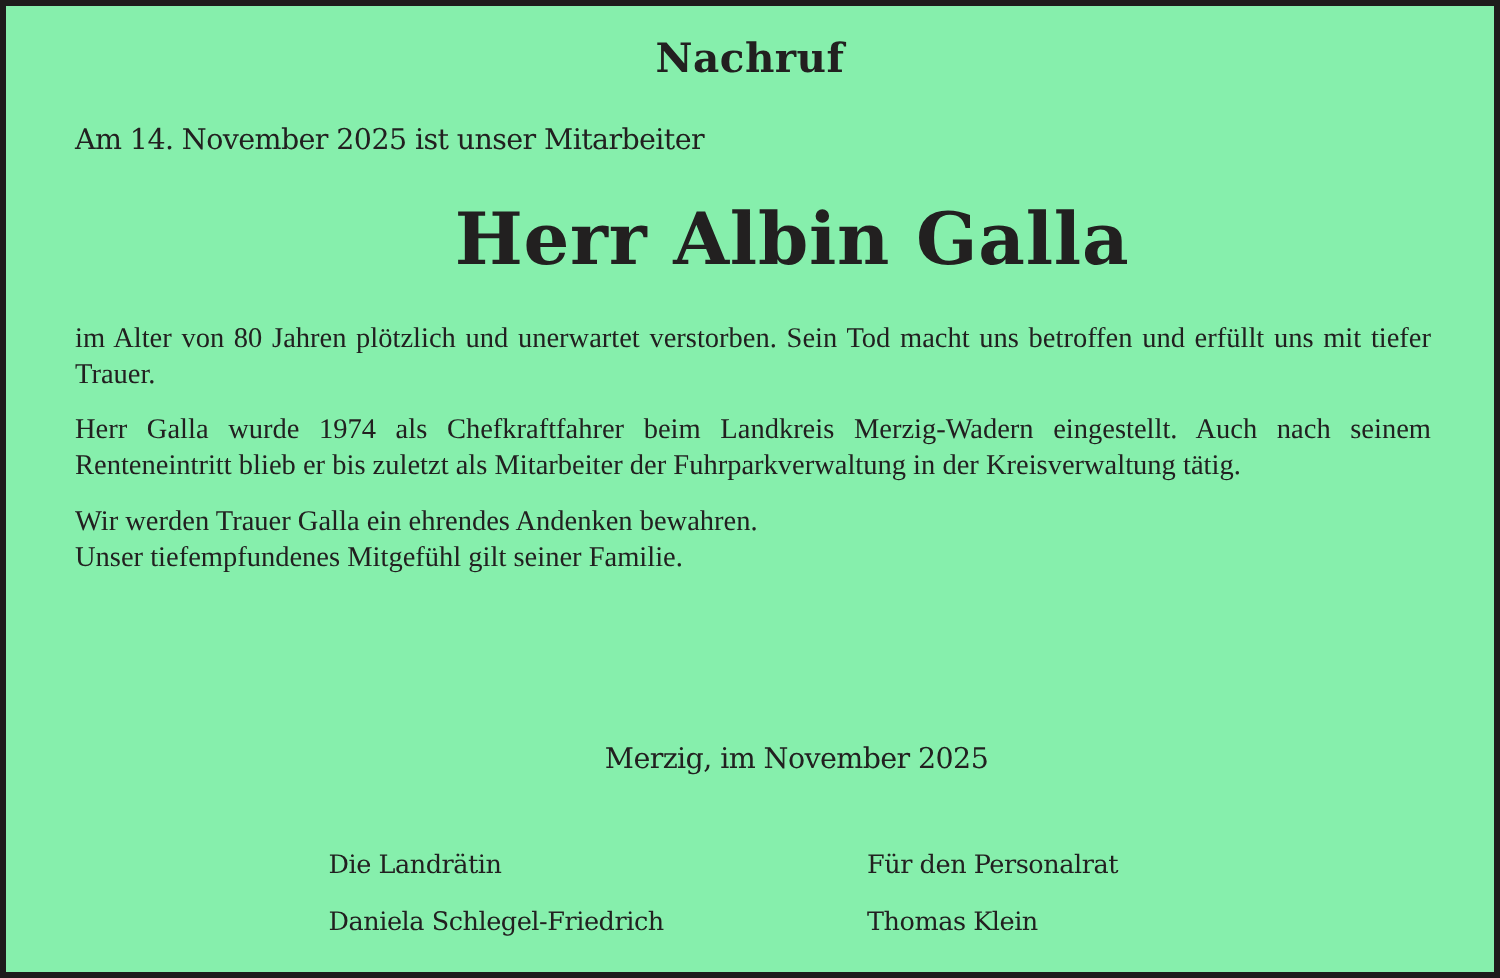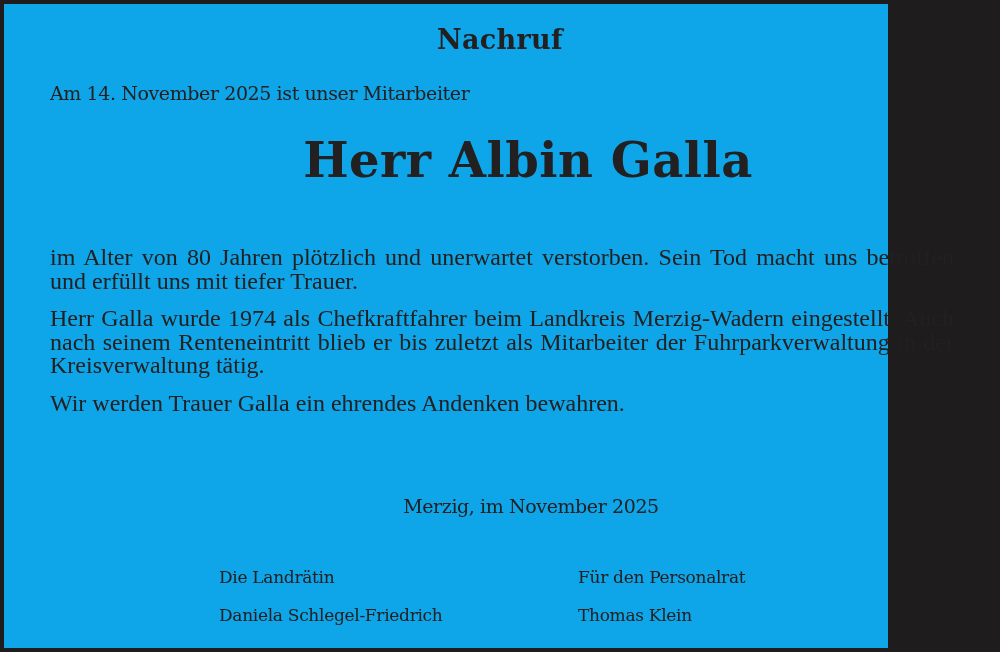--- a/index.html
+++ b/index.html
@@ -10,23 +10,23 @@
     body {
       width: 1000px;
       height: 652px;
       overflow: hidden;
       position: relative;
     }
     .page {
       position: absolute;
       left: 4px;
       top: 4px;
-      width: 884px;
+      width: 992px;
       height: 644px;
-      background: #0ea5e9;
+      background: #86efac;
       color: #222020;
       font-family: "DejaVu Serif", "Liberation Serif", serif;
     }
     .title {
       position: absolute;
       left: 0;
       width: 992px;
       top: 20px;
       text-align: center;
       font-weight: bold;
@@ -50,23 +50,22 @@
       font-size: 48px;
       letter-spacing: 0.5px;
       padding-left: 28px;
     }
     .body-text {
       position: absolute;
       left: 46px;
       width: 904px;
       top: 210px;
       font-family: "Liberation Serif", "DejaVu Serif", serif;
-      font-size: 24px;
+      font-size: 19px;
       line-height: 23.5px;
-      margin-top: 32px;
     }
     .body-text p {
       margin: 0 0 14px 0;
       text-align: justify;
     }
     .body-text p.last {
       text-align: left;
     }
     .place {
       position: absolute;
@@ -93,20 +92,21 @@
 
   <div class="intro">Am 14. November 2025 ist unser Mitarbeiter</div>
 
   <div class="name">Herr Albin Galla</div>
 
   <div class="body-text">
     <p>im Alter von 80 Jahren plötzlich und unerwartet verstorben. Sein Tod macht uns betroffen und erfüllt uns mit tiefer Trauer.</p>
     <p>Herr Galla wurde 1974 als Chefkraftfahrer beim Landkreis Merzig-Wadern eingestellt. Auch nach seinem Renteneintritt blieb er bis zuletzt als Mitarbeiter der Fuhrparkverwaltung in der Kreisverwaltung tätig.</p>
     <p class="last" style="margin-bottom:0;">
       <span>Wir werden Trauer Galla ein ehrendes Andenken bewahren.</span><br>
+      <span>Unser tiefempfundenes Mitgefühl gilt seiner Familie.</span>
     </p>
   </div>
 
   <div class="place">
     <div>Merzig, im November 2025</div>
   </div>
 
   <div class="sig" style="left:215px; top:563px;">Die Landrätin</div>
   <div class="sig" style="left:215px; top:601px;">Daniela Schlegel-Friedrich</div>
 

